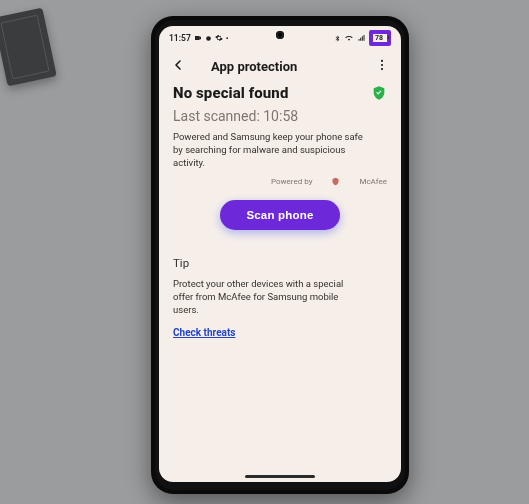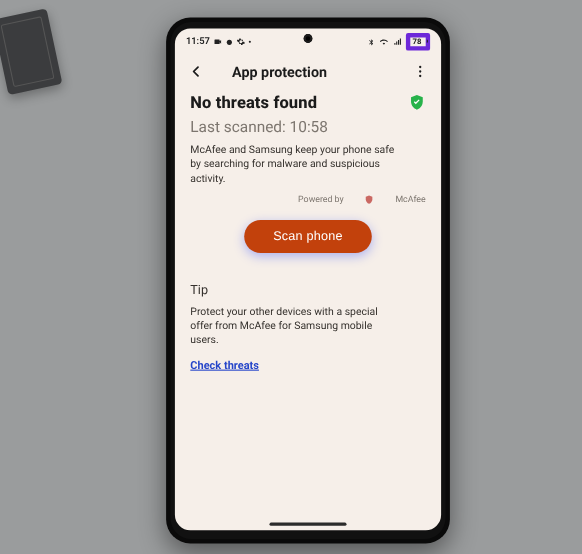--- a/index.html
+++ b/index.html
@@ -27,21 +27,21 @@
   .more{width:18px;height:18px;display:flex;align-items:center;justify-content:center;}
   .content{padding:4px 14px 0;}
   .hrow{display:flex;align-items:center;justify-content:space-between;}
   .h1{font-size:15px;font-weight:800;letter-spacing:.1px;}
   .shield{width:16px;height:16px;}
   .meta{margin-top:6px;font-size:14px;color:#7d766f;}
   .desc{margin-top:7px;font-size:9.5px;line-height:1.35;color:#35312d;max-width:190px;}
   .powered{margin-top:8px;text-align:right;font-size:8px;color:#7d766f;display:flex;justify-content:flex-end;align-items:center;gap:19px;}
   .powered svg{opacity:.7}
   .scanrow{display:flex;justify-content:center;margin-top:14px;}
-  .scanbtn{background:#c2410c;color:#fff;border:none;border-radius:20px;padding:9px 26px;font-size:11.5px;font-weight:400;letter-spacing:.2px;box-shadow:0 3px 10px rgba(31,60,255,.35);}
+  .scanbtn{background:#6d28d9;color:#fff;border:none;border-radius:20px;padding:9px 26px;font-size:11.5px;font-weight:700;letter-spacing:.2px;box-shadow:0 3px 10px rgba(31,60,255,.35);}
   .tipsec{margin-top:26px;}
   .tiphead{font-size:11.5px;color:#35312d;}
   .tipdesc{margin-top:8px;font-size:9.5px;line-height:1.35;color:#35312d;max-width:190px;}
   .link{display:inline-block;margin-top:10px;font-size:10px;font-weight:700;color:#2545c9;text-decoration:underline;}
   .homebar{position:absolute;bottom:4px;left:50%;width:70px;height:3px;margin-left:-35px;border-radius:2px;background:#2b2b2b;}
 </style>
 </head>
 <body>
 
 <div class="ambient"></div>
@@ -108,32 +108,32 @@
             <circle cx="12" cy="5" r="1.8"></circle>
             <circle cx="12" cy="12" r="1.8"></circle>
             <circle cx="12" cy="19" r="1.8"></circle>
           </svg>
       </span>
     </div>
 
     <div class="content">
 
       <div class="hrow">
-        <div class="h1">No threats found</div>
+        <div class="h1">No special found</div>
         <span class="shield">
           <svg width="16" height="16" viewBox="0 0 24 24">
               <path fill="#27b24a" d="M12 2l8 3v6c0 5-3.4 9.6-8 11-4.6-1.4-8-6-8-11V5l8-3z"></path>
               <path fill="#fff" d="M10.5 14.5l-2.7-2.7 1.2-1.2 1.5 1.5 4-4 1.2 1.2-5.2 5.2z"></path>
             </svg>
         </span>
       </div>
 
       <div class="meta">Last scanned: 10:58</div>
 
-      <div class="desc">McAfee and Samsung keep your phone safe by searching for malware and suspicious activity.</div>
+      <div class="desc">Powered and Samsung keep your phone safe by searching for malware and suspicious activity.</div>
 
       <div class="powered">
         <span>Powered by</span>
         <svg width="9" height="9" viewBox="0 0 24 24">
             <path fill="#b82f2a" d="M12 2l8 3v6c0 5-3.4 9.6-8 11-4.6-1.4-8-6-8-11V5l8-3z"></path>
           </svg>
         <span>McAfee</span>
       </div>
 
       <div class="scanrow">

